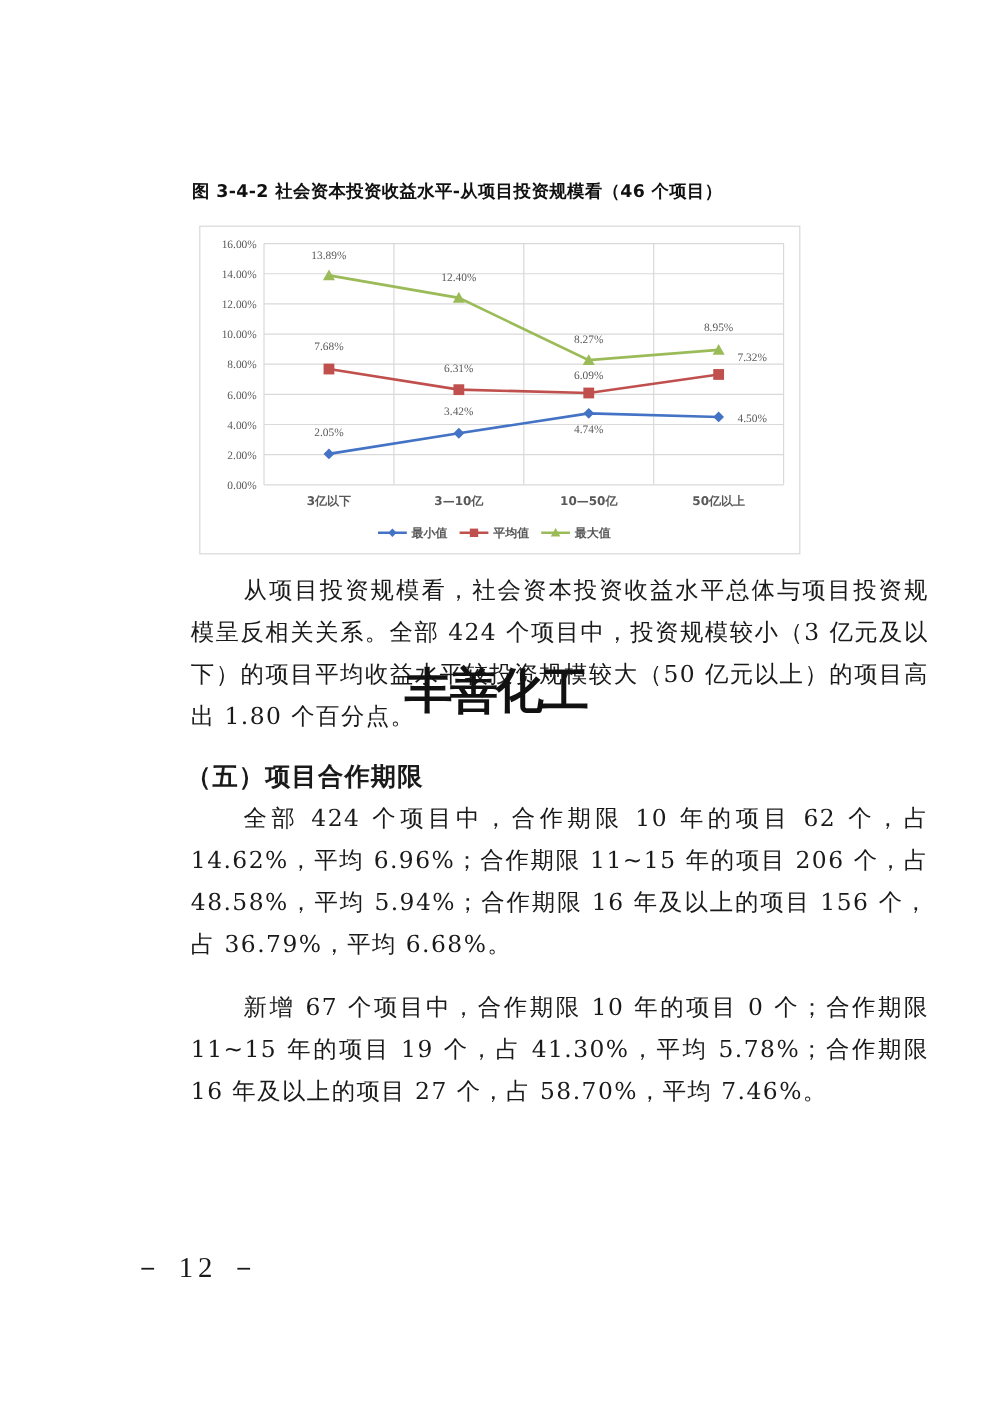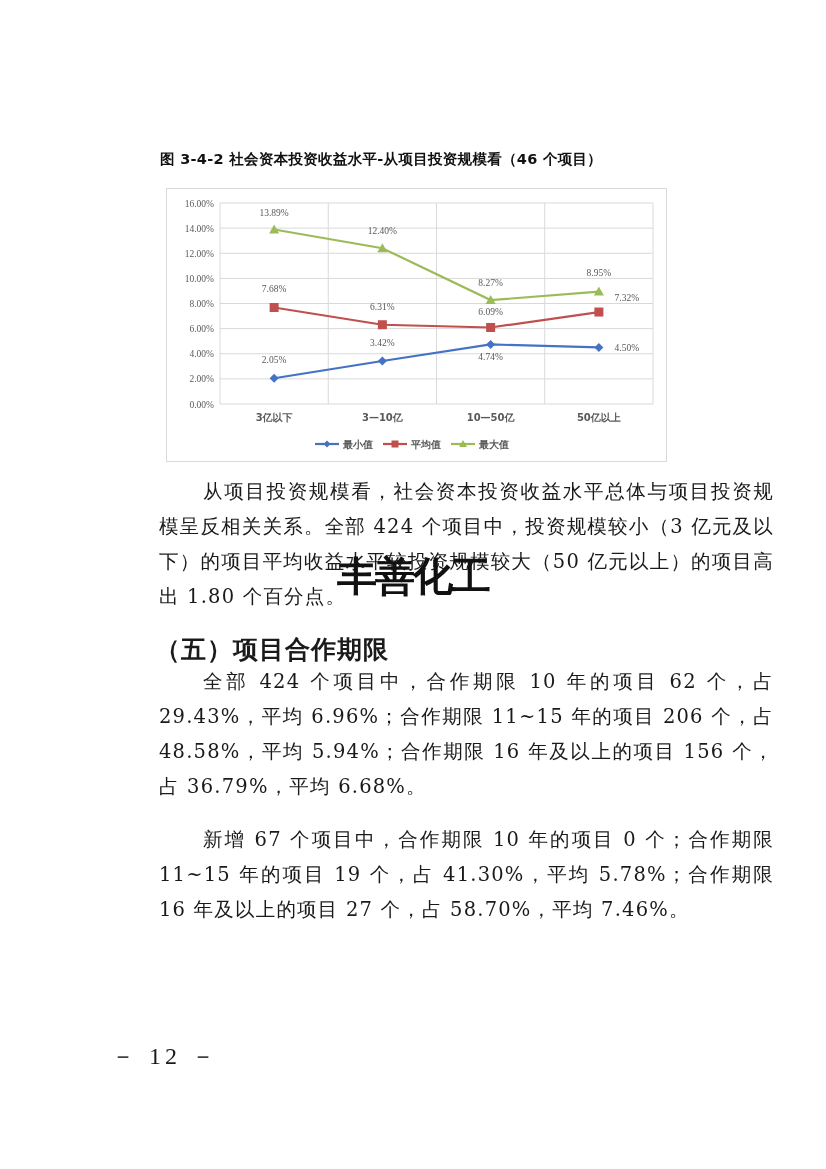--- a/index.html
+++ b/index.html
@@ -7,21 +7,21 @@
          font-family: "DejaVu Serif", "Liberation Serif", serif; color: #1a1a1a; }
   .fig-caption { position: absolute; left: 160px; top: 150px; width: 520px;
          font-family: "DejaVu Sans", "Liberation Sans", sans-serif; font-size: 14.5px;
          font-weight: bold; letter-spacing: 0.3px; color: #111; white-space: nowrap; }
   .chart-frame { position: absolute; left: 166px; top: 188px; width: 501px; height: 274px;
          border: 1px solid #d9d9d9; background: #fff; box-sizing: border-box; }
   .chart-svg { position: absolute; left: 0; top: 0; }
   .para { position: absolute; left: 111px; width: 615px; font-size: 19.5px; line-height: 35px;
           letter-spacing: 1.2px; text-align: justify; text-align-last: left; }
   .indent { text-indent: 44px; margin-left: 48px; }
-  .section-head { position: absolute; left: 155px; top: 633px; font-size: 25px; font-weight: bold;
+  .section-head { position: absolute; left: 155px; top: 633px; font-size: 21px; font-weight: bold;
           font-family: "DejaVu Serif", "Liberation Serif", serif; letter-spacing: 1px; }
   .watermark { position: absolute; left: 337px; top: 556px; font-family: "DejaVu Sans", "Liberation Sans", sans-serif;
           font-size: 40px; font-weight: 900; color: #111; letter-spacing: -2px; line-height: 40px; }
   .page-num { position: absolute; left: 111px; top: 1040px; font-size: 24px; letter-spacing: 4px;
           font-family: Liberation Serif, serif; }
 </style>
 </head>
 <body>
 
 <div class="fig-caption">图 3-4-2 社会资本投资收益水平-从项目投资规模看（46 个项目）</div>
@@ -93,17 +93,17 @@
       <text x="312" y="258.5" font-size="10" font-weight="bold" fill="#595959" font-family="DejaVu Sans, sans-serif">最大值</text>
     </svg>
 </div>
 
 <div class="para indent" style="top:474px;">从项目投资规模看，社会资本投资收益水平总体与项目投资规模呈反相关关系。全部 424 个项目中，投资规模较小（3 亿元及以下）的项目平均收益水平较投资规模较大（50 亿元以上）的项目高出 1.80 个百分点。</div>
 
 <div class="watermark">丰善化工</div>
 
 <div class="section-head">（五）项目合作期限</div>
 
-<div class="para indent" style="top:664px;">全部 424 个项目中，合作期限 10 年的项目 62 个，占 29.43%，平均 6.96%；合作期限 11~15 年的项目 206 个，占 48.58%，平均 5.94%；合作期限 16 年及以上的项目 156 个，占 36.79%，平均 6.68%。</div>
+<div class="para indent" style="top:664px;">全部 424 个项目中，合作期限 10 年的项目 62 个，占 14.62%，平均 6.96%；合作期限 11~15 年的项目 206 个，占 48.58%，平均 5.94%；合作期限 16 年及以上的项目 156 个，占 36.79%，平均 6.68%。</div>
 
 <div class="para indent" style="top:822px;">新增 67 个项目中，合作期限 10 年的项目 0 个；合作期限 11~15 年的项目 19 个，占 41.30%，平均 5.78%；合作期限 16 年及以上的项目 27 个，占 58.70%，平均 7.46%。</div>
 
 <div class="page-num">－ 12 －</div>
 
 </body></html>

